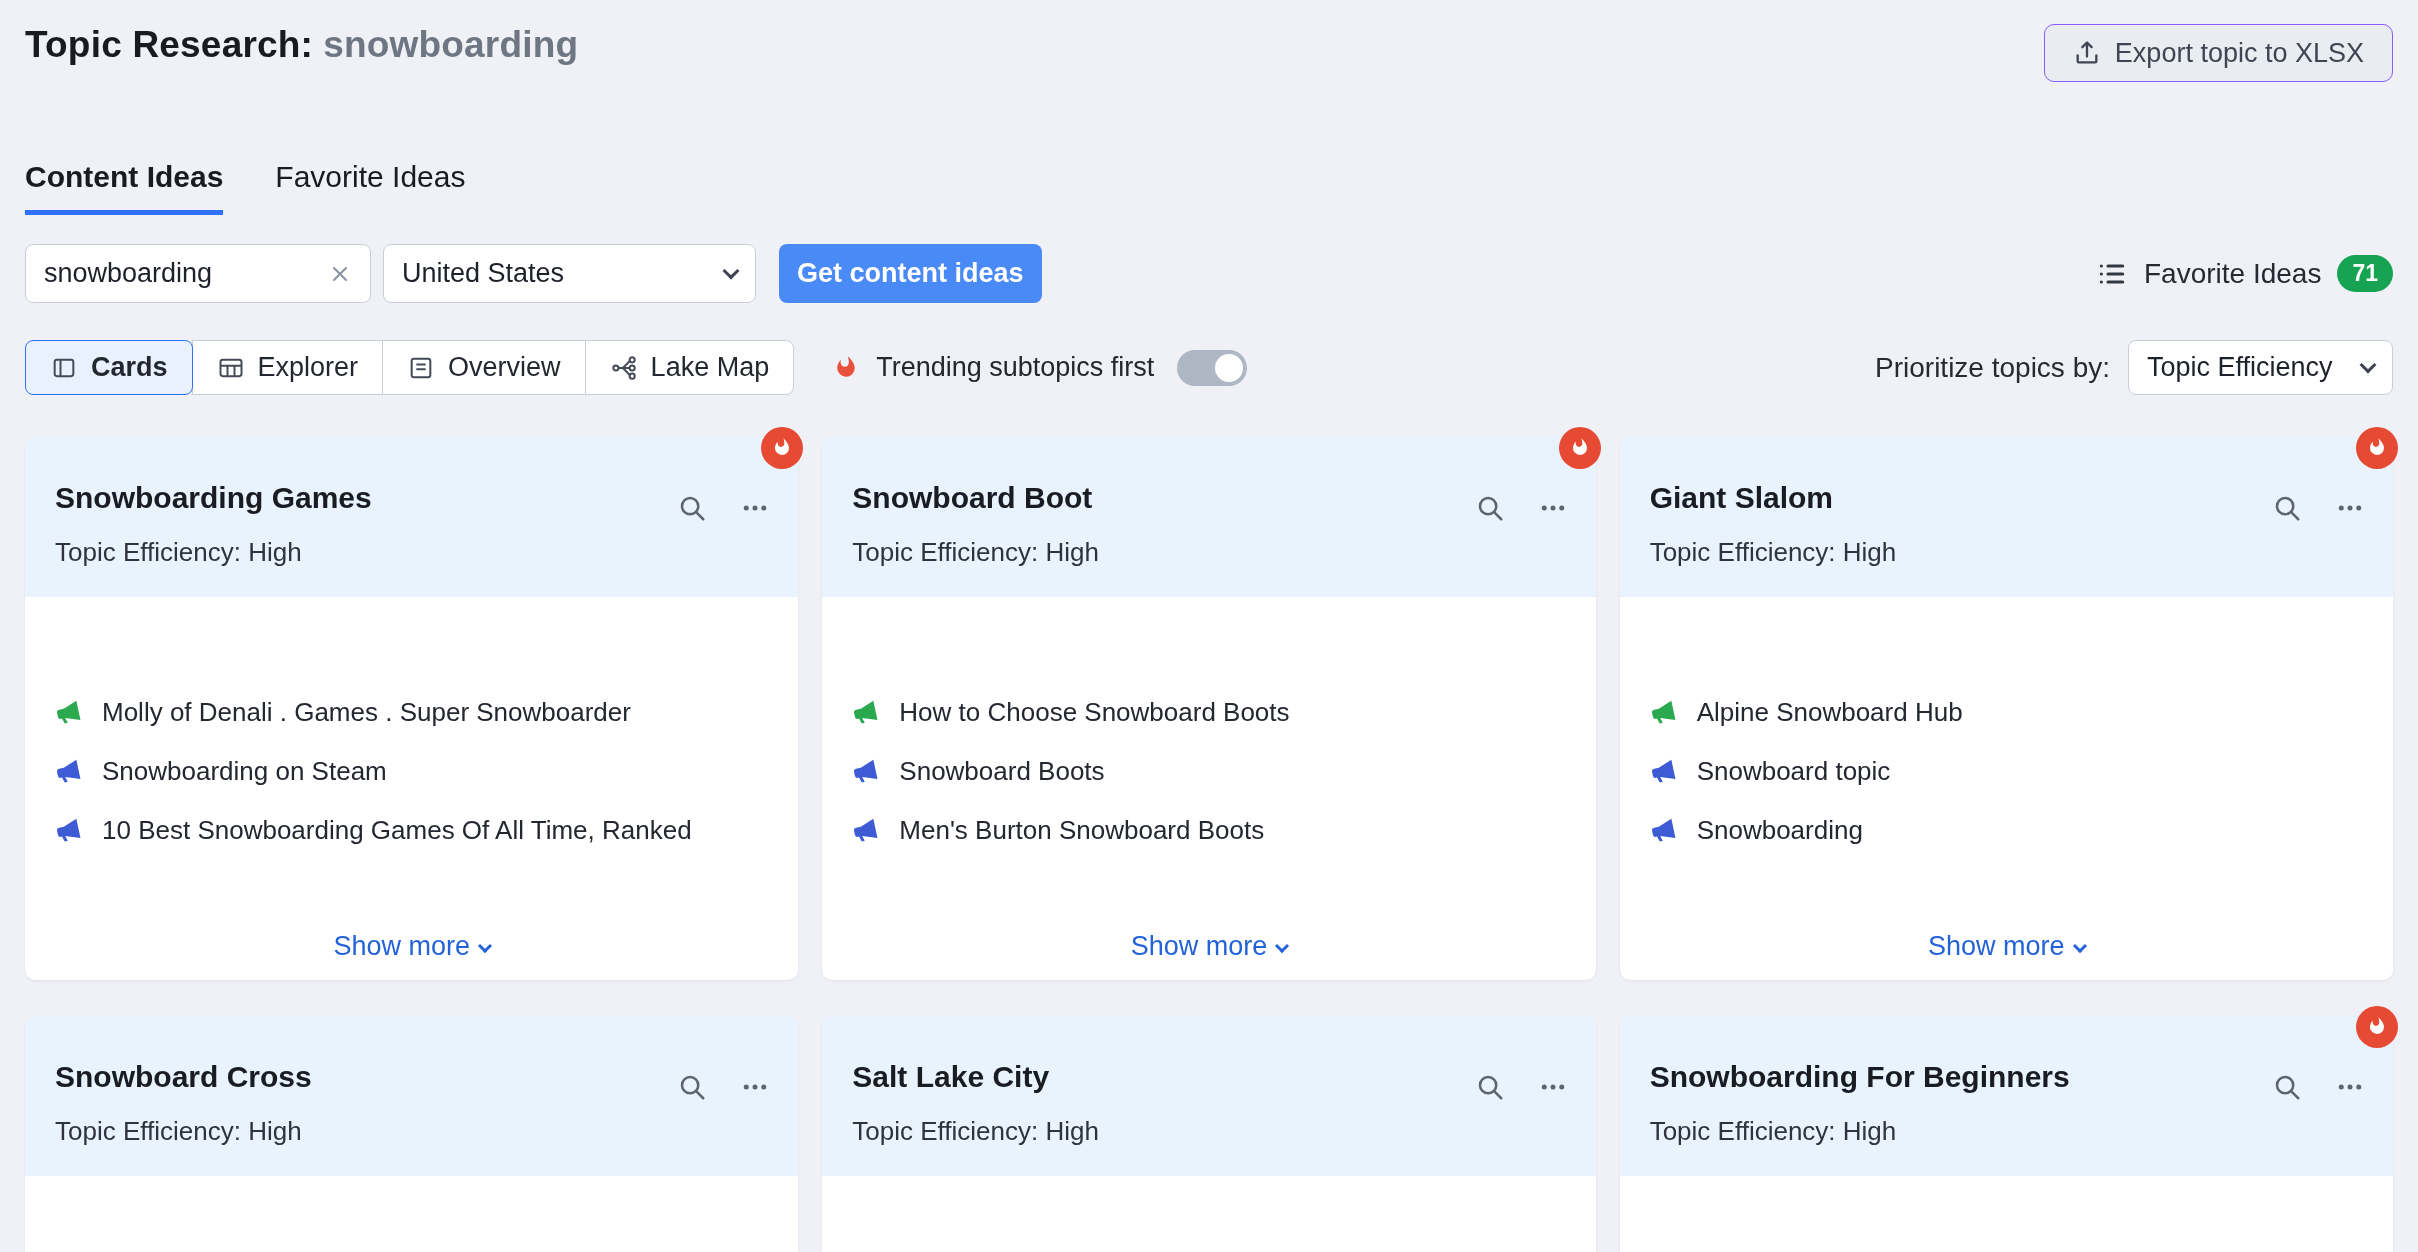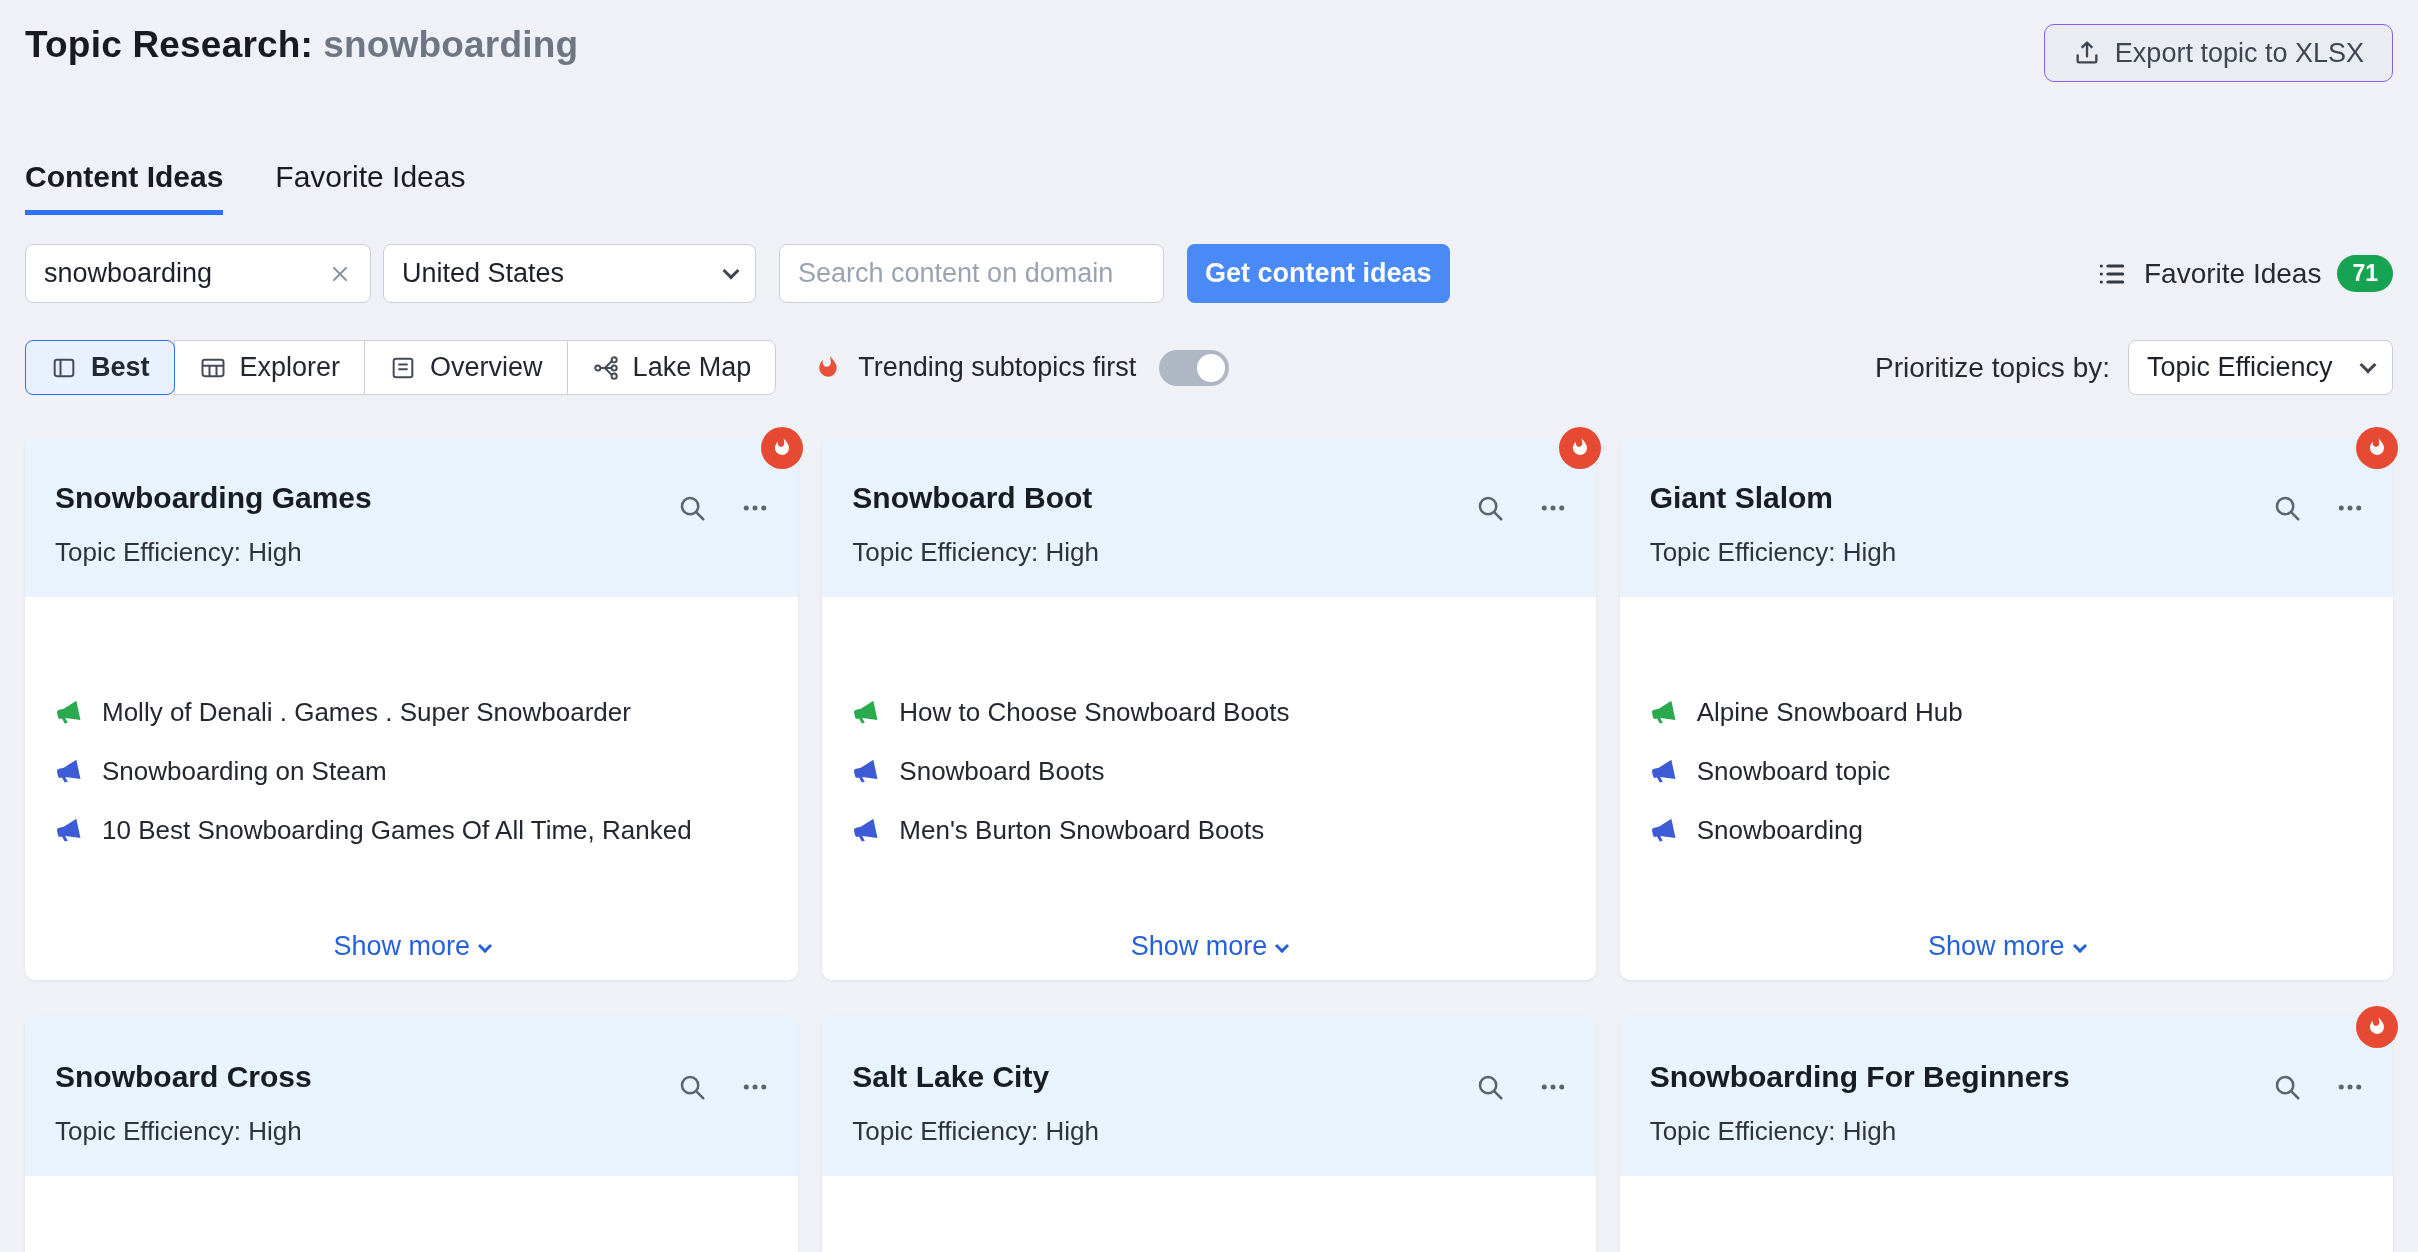--- a/index.html
+++ b/index.html
@@ -125,41 +125,38 @@
       <span class="clear-x">
         <svg viewBox="0 0 24 24" fill="none" stroke-width="2" stroke-linecap="round">
             <path d="M6 6l12 12M18 6 6 18"></path>
           </svg>
       </span>
     </div>
     <div class="box country-select">
       <span>United States</span>
       <span class="chev"></span>
     </div>
-    <div class="box domain-box">
-      <input type="text" placeholder="Search content on domain" style="">
-    </div>
     <button class="get-btn">Get content ideas</button>
     <div class="fav-group">
       <svg viewBox="0 0 24 24" fill="none" stroke-width="2.4" stroke-linecap="round">
           <path d="M4 6h.01M4 12h.01M4 18h.01M9 6h11M9 12h11M9 18h11"></path>
         </svg>
       <span>Favorite Ideas</span>
       <span class="fav-badge">71</span>
     </div>
   </div>
 
   <div class="view-bar">
     <div class="segmented">
       <div class="seg active">
         <svg viewBox="0 0 24 24">
             <rect x="4" y="5" width="16" height="14" rx="2"></rect>
             <path d="M9 5v14"></path>
           </svg>
-        <span>Best</span>
+        <span>Cards</span>
       </div>
       <div class="seg">
         <svg viewBox="0 0 24 24">
             <rect x="3" y="5" width="18" height="14" rx="2"></rect>
             <path d="M3 10h18M9 10v9M15 10v9"></path>
           </svg>
         <span>Explorer</span>
       </div>
       <div class="seg">
         <svg viewBox="0 0 24 24">

